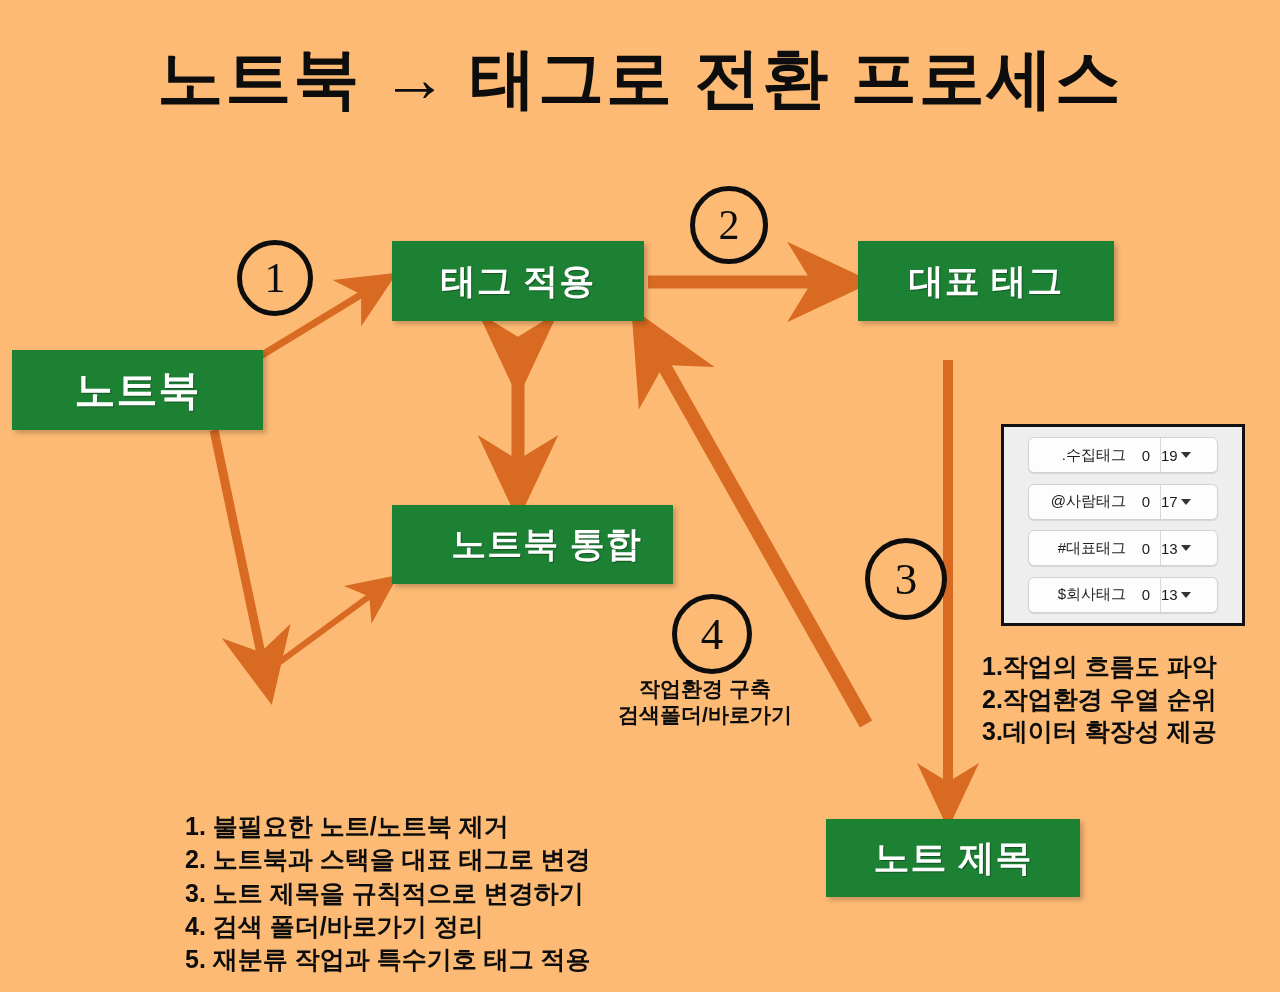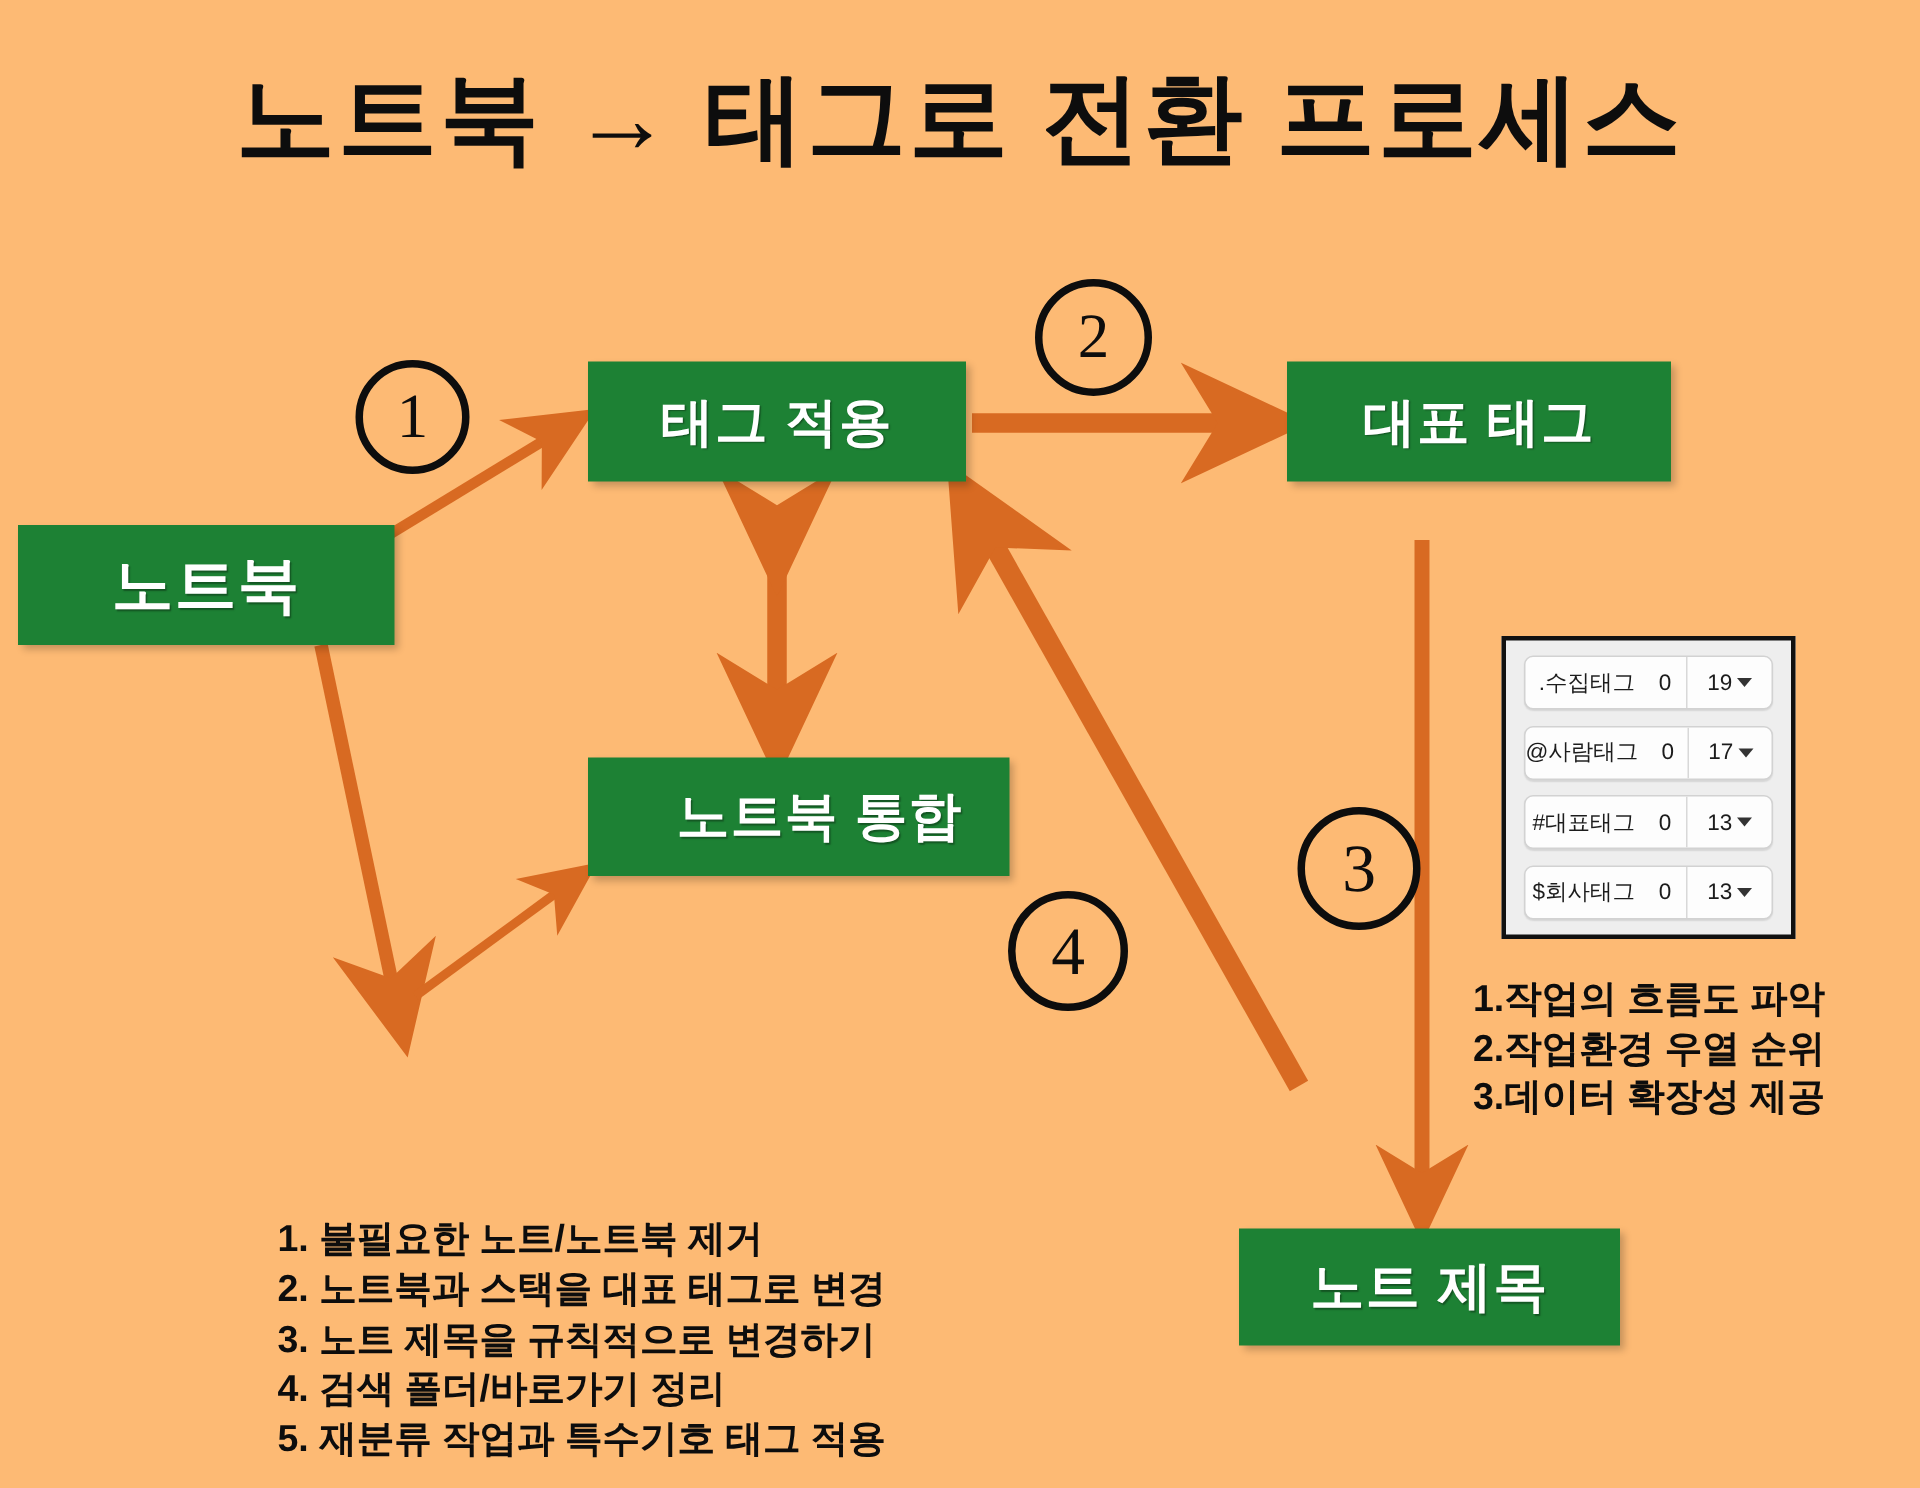--- a/index.html
+++ b/index.html
@@ -82,26 +82,26 @@
   .circ-1 { left: 237px; top: 240px; width: 66px; height: 66px; }
   .circ-2 { left: 690px; top: 186px; width: 68px; height: 68px; }
   .circ-3 { left: 865px; top: 538px; width: 72px; height: 72px; font-size: 45px; }
   .circ-4 { left: 672px; top: 594px; width: 70px; height: 70px; font-size: 45px; }
 
   
   .tag-panel {
     position: absolute;
     left: 1001px;
     top: 424px;
-    width: 196px;
+    width: 244px;
     height: 202px;
     background: #eeeeee;
     border: 3px solid #111111;
     box-sizing: border-box;
-    padding: 10px 12px;
+    padding: 10px 24px;
     display: flex;
     flex-direction: column;
     justify-content: space-between;
   }
   .tag-row {
     display: flex;
     align-items: stretch;
     height: 34px;
     background: #fdfdfd;
     border: 1px solid #d2d2d2;
@@ -126,21 +126,20 @@
     align-items: center;
     justify-content: center;
     font-size: 15px;
     color: #1c1c1c;
     border-right: 1px solid #d8d8d8;
   }
   .tag-row .tg-count {
     width: 56px;
     display: flex;
     align-items: center;
-    justify-content: center;
     gap: 3px;
     font-size: 15px;
     color: #1c1c1c;
   }
   .caret {
     width: 0; height: 0;
     border-left: 5px solid transparent;
     border-right: 5px solid transparent;
     border-top: 6px solid #333333;
     display: inline-block;
@@ -257,20 +256,24 @@
       <span class="tg-name">$회사태그</span>
       <span class="tg-zero">0</span>
       <span class="tg-count">
           <span>13</span>
           <i class="caret"></i>
         </span>
     </div>
 
   </div>
 
+  <div class="step4-caption">
+    <div>작업환경 구축</div>
+    <div>검색폴더/바로가기</div>
+  </div>
 
   <div class="note-list steps-left">
     <div>1. 불필요한 노트/노트북 제거</div>
     <div>2. 노트북과 스택을 대표 태그로 변경</div>
     <div>3. 노트 제목을 규칙적으로 변경하기</div>
     <div>4. 검색 폴더/바로가기 정리</div>
     <div>5. 재분류 작업과 특수기호 태그 적용</div>
   </div>
 
   <div class="note-list benefits-right">

